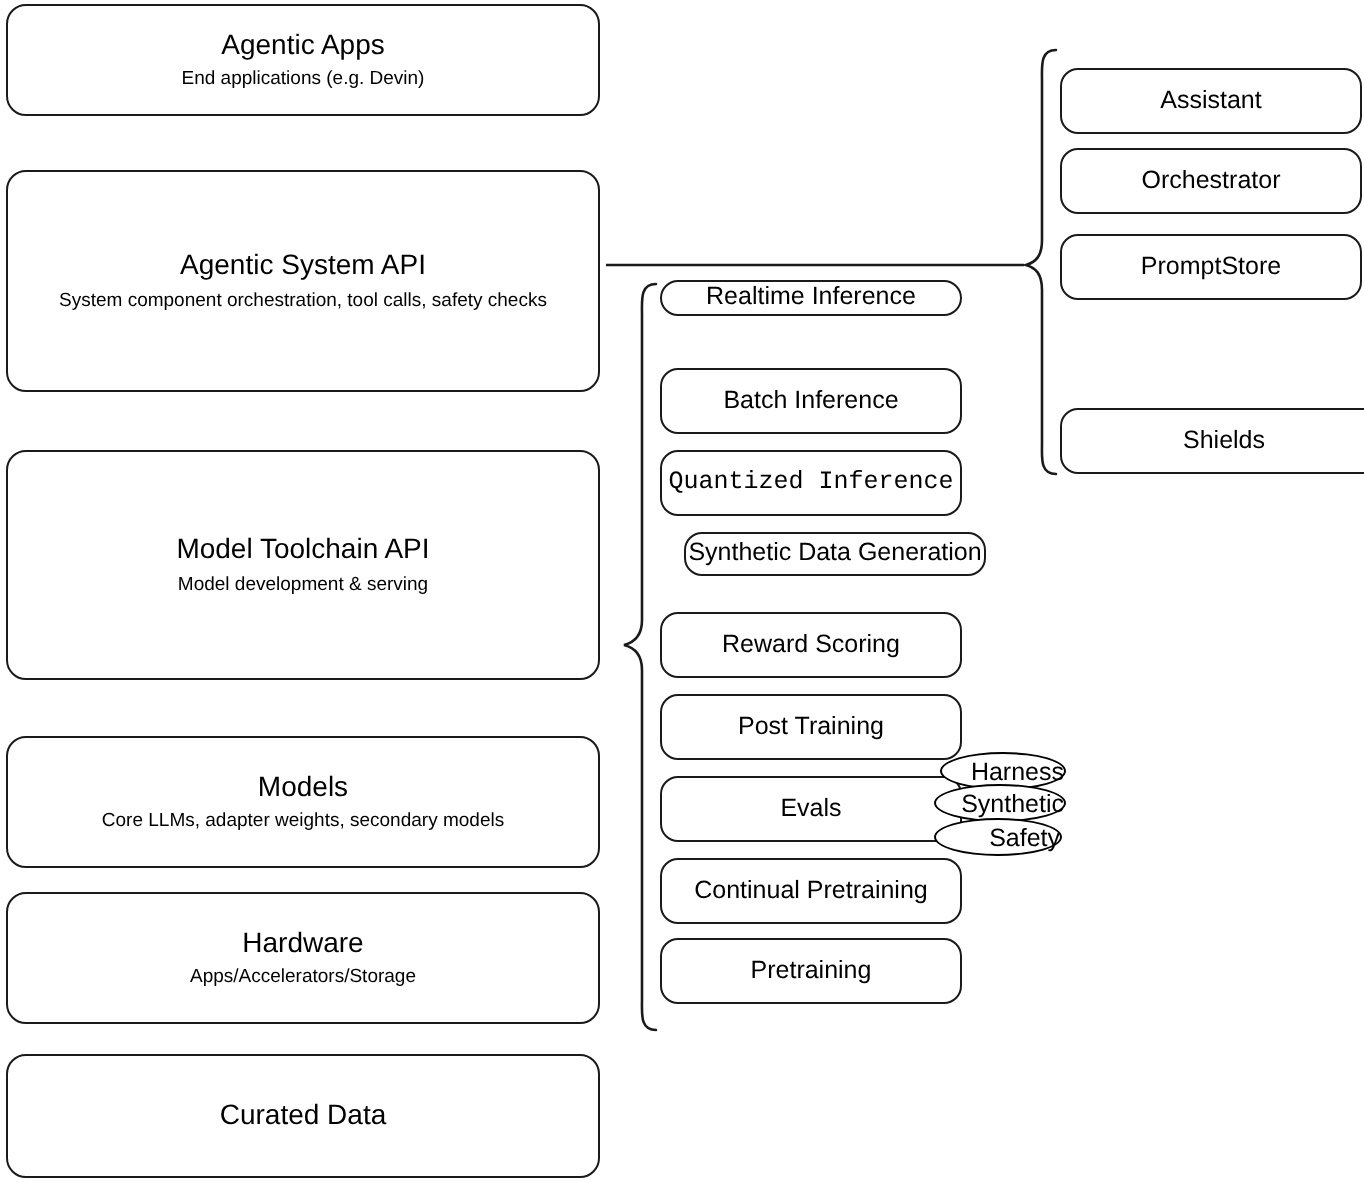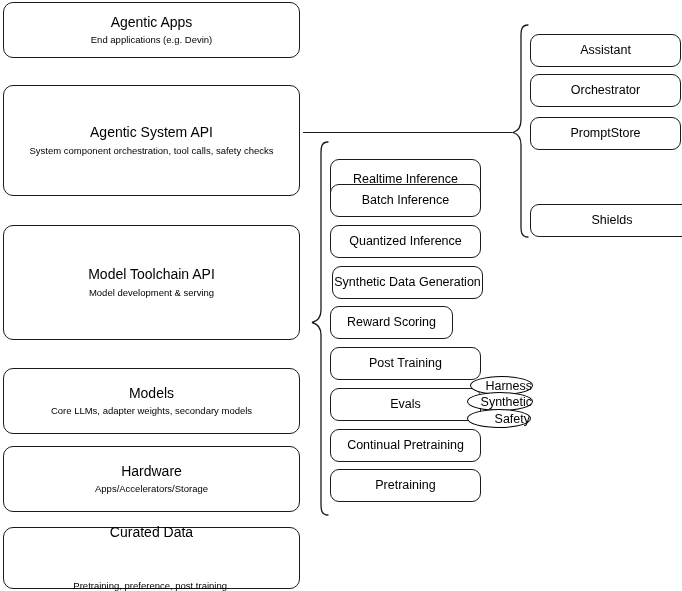--- a/index.html
+++ b/index.html
@@ -118,36 +118,35 @@
     <div class="layer-sub">Core LLMs, adapter weights, secondary models</div>
   </div>
 
   <div class="node" style="left:3px; top:446px; width:297px; height:66px;">
     <div class="layer-title">Hardware</div>
     <div class="layer-sub">Apps/Accelerators/Storage</div>
   </div>
 
   <div class="node" style="left:3px; top:527px; width:297px; height:62px;gap:36px;">
     <div class="layer-title">Curated Data</div>
-    <div class="layer-sub">Pretraining, preference, post training.</div>
   </div>
 
-  <div class="node mid-node" style="left:330px; top:159px; width:151px; height:42px;text-align:center;">
+  <div class="node mid-node" style="left:330px; top:140px; width:151px; height:18px;text-align:center;">
     <span class="cap">Realtime Inference</span>
   </div>
   <div class="node mid-node" style="left:330px; top:184px; width:151px; height:33px;">
     <span class="cap">Batch Inference</span>
   </div>
-  <div class="node mid-node" style="left:330px; top:225px; width:151px; height:33px;">
+  <div class="node mid-node" style="left:330px; top:225px; width:151px; height:33px;font-family:Liberation Mono, monospace;">
     <span class="cap">Quantized Inference</span>
   </div>
-  <div class="node mid-node" style="left:332px; top:266px; width:151px; height:33px;text-align:right;">
+  <div class="node mid-node" style="left:342px; top:266px; width:151px; height:22px;text-align:right;">
     <span class="cap">Synthetic Data Generation</span>
   </div>
-  <div class="node mid-node" style="left:330px; top:306px; width:123px; height:33px;">
+  <div class="node mid-node" style="left:330px; top:306px; width:151px; height:33px;">
     <span class="cap">Reward Scoring</span>
   </div>
   <div class="node mid-node" style="left:330px; top:347px; width:151px; height:33px;">
     <span class="cap">Post Training</span>
   </div>
   <div class="node mid-node" style="left:330px; top:388px; width:151px; height:33px;">
     <span class="cap">Evals</span>
   </div>
   <div class="node mid-node" style="left:330px; top:429px; width:151px; height:33px;">
     <span class="cap">Continual Pretraining</span>

